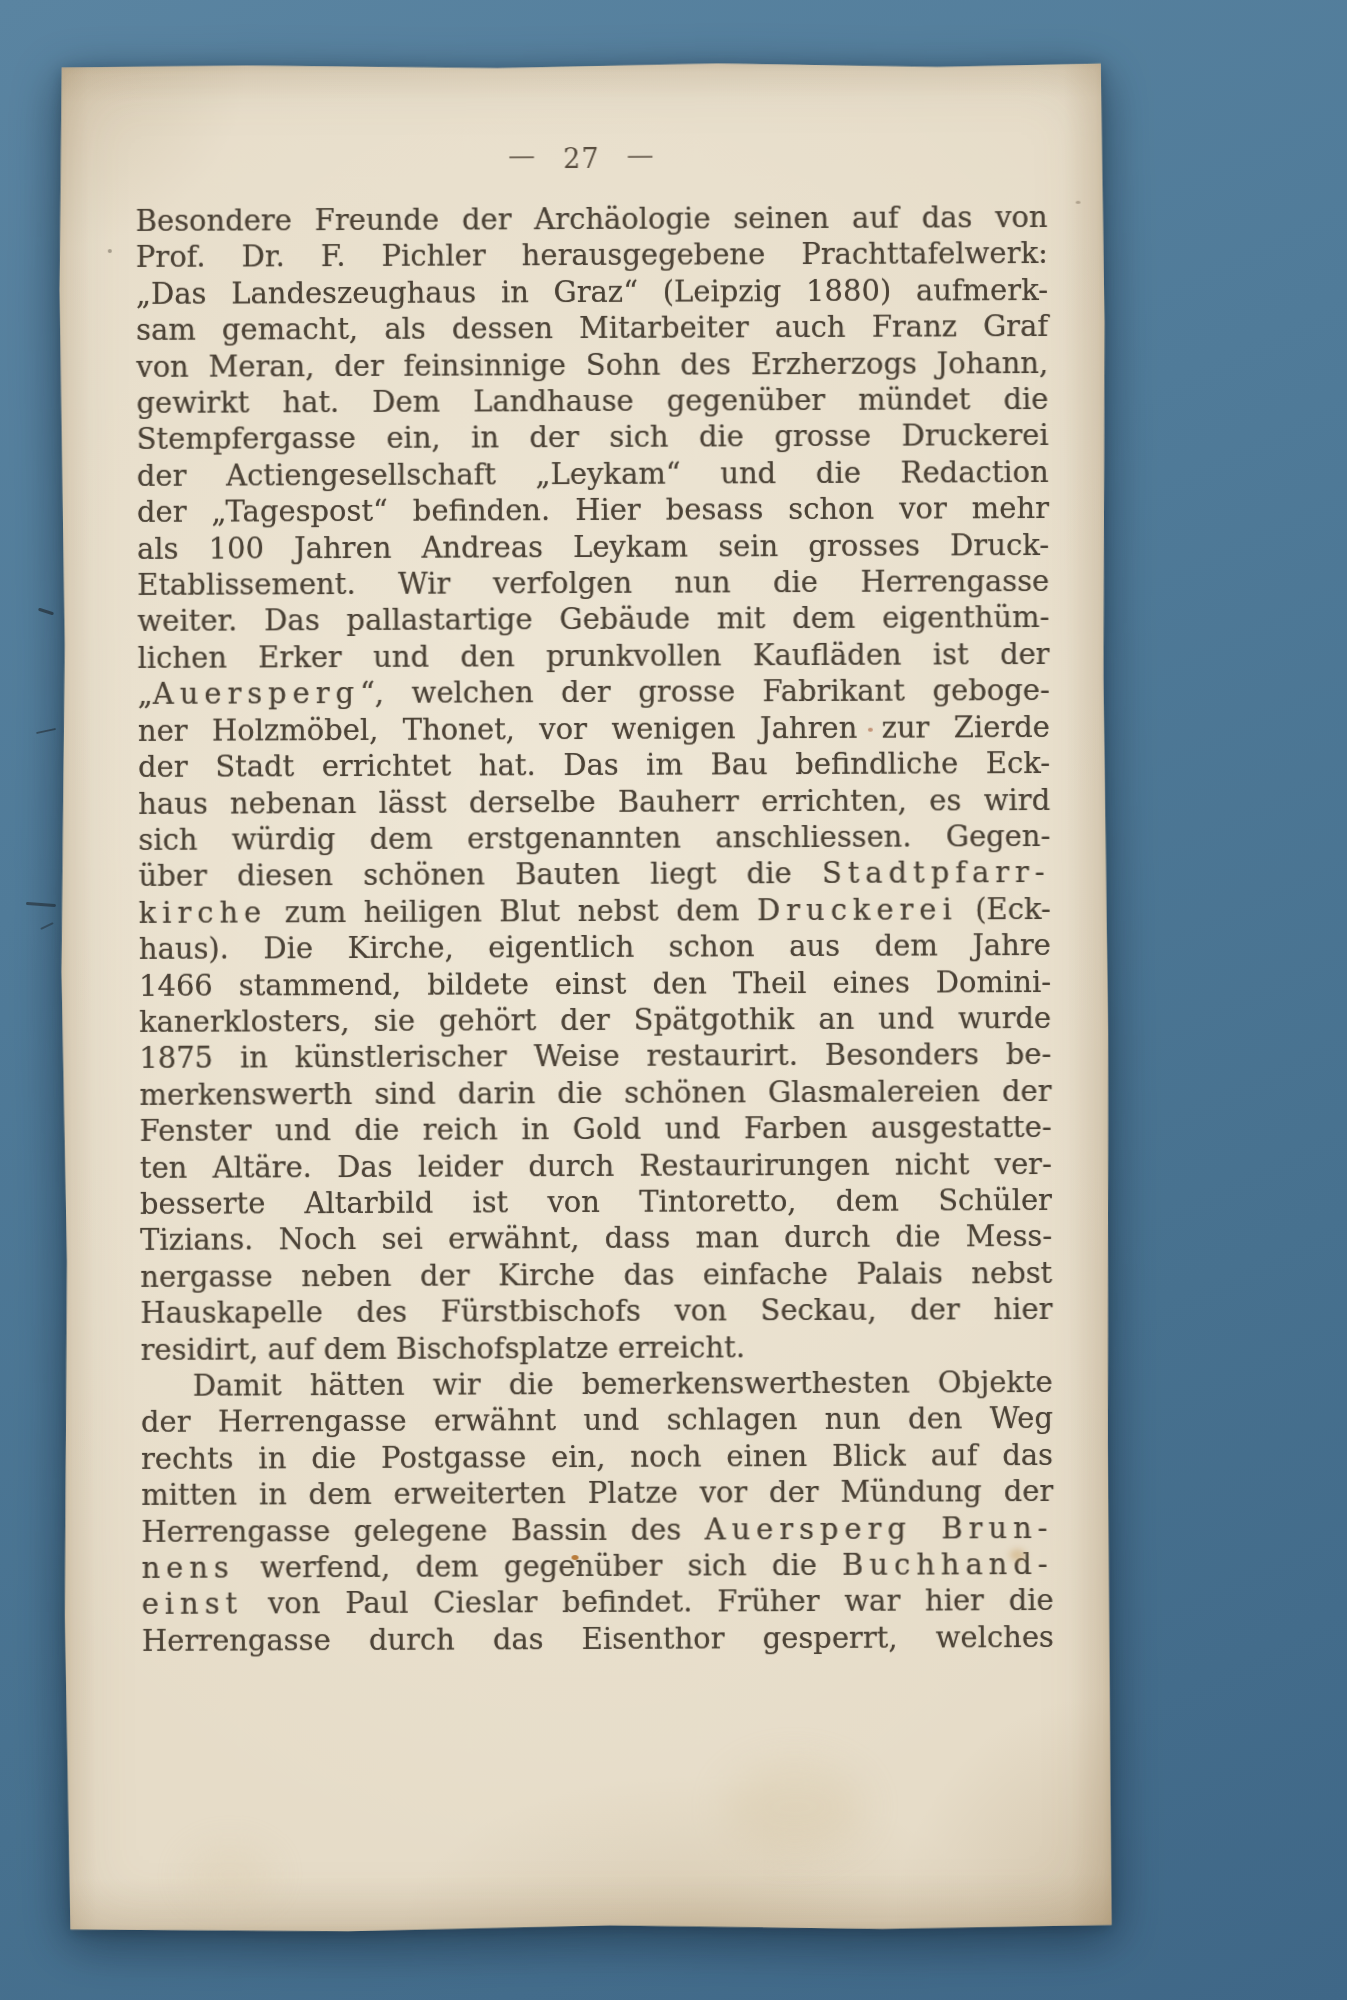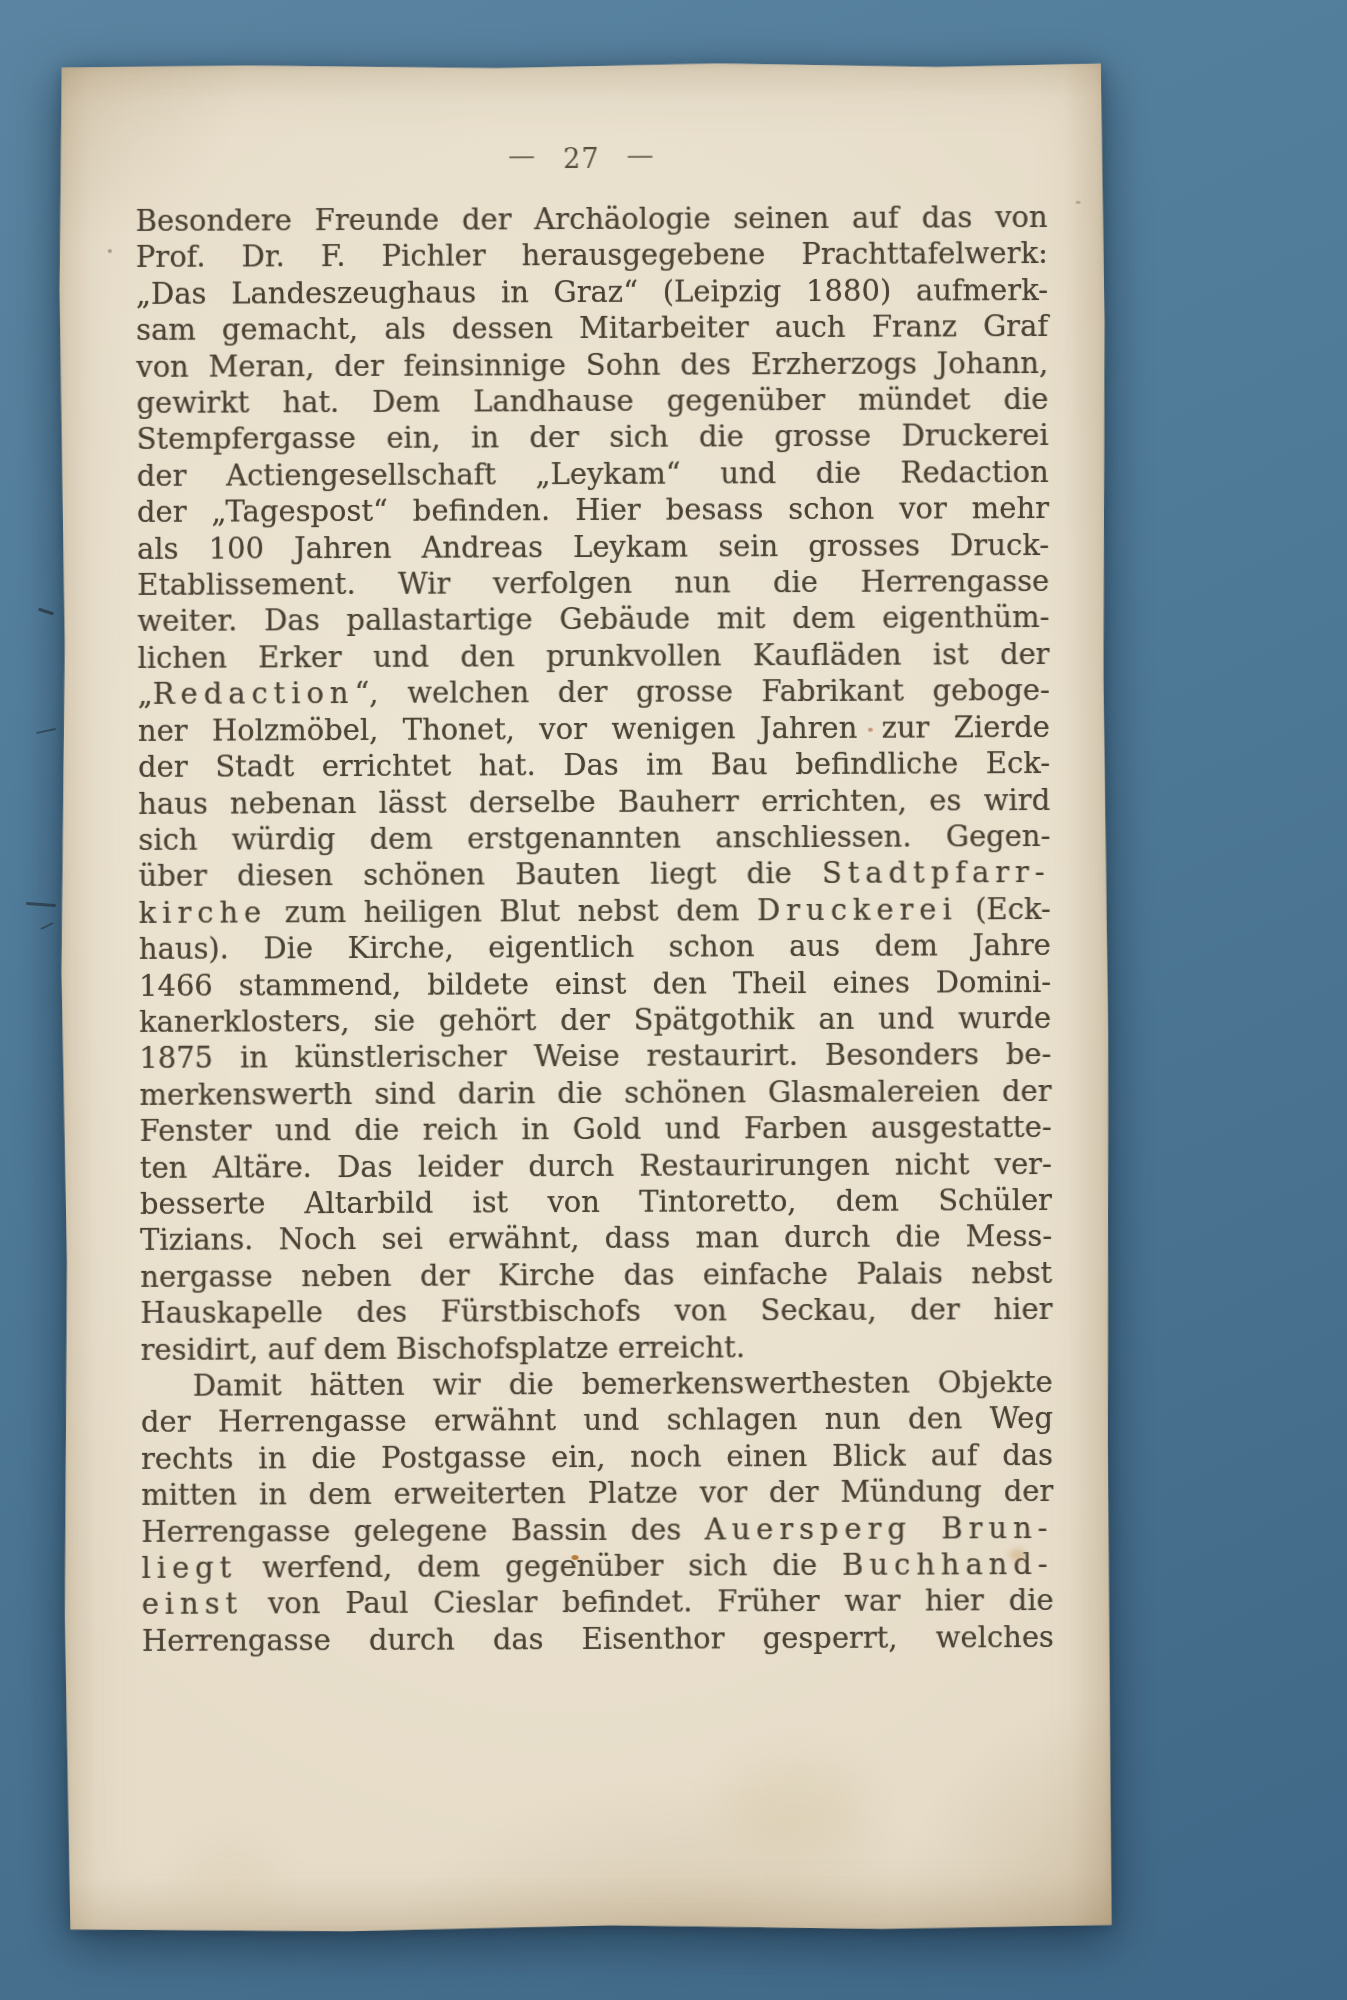--- a/index.html
+++ b/index.html
@@ -137,21 +137,21 @@
           <div class="line just"><span>sam gemacht, als dessen Mitarbeiter auch Franz Graf</span></div>
           <div class="line just"><span>von Meran, der feinsinnige Sohn des Erzherzogs Johann,</span></div>
           <div class="line just"><span>gewirkt hat. Dem Landhause gegenüber mündet die</span></div>
           <div class="line just"><span>Stempfergasse ein, in der sich die grosse Druckerei</span></div>
           <div class="line just"><span>der Actiengesellschaft „Leykam“ und die Redaction</span></div>
           <div class="line just"><span>der „Tagespost“ befinden. Hier besass schon vor mehr</span></div>
           <div class="line just"><span>als 100 Jahren Andreas Leykam sein grosses Druck-</span></div>
           <div class="line just"><span>Etablissement. Wir verfolgen nun die Herrengasse</span></div>
           <div class="line just"><span>weiter. Das pallastartige Gebäude mit dem eigenthüm-</span></div>
           <div class="line just"><span>lichen Erker und den prunkvollen Kaufläden ist der</span></div>
-          <div class="line just"><span>„</span><span class="gesperrt">Redaction</span><span>“, welchen der grosse Fabrikant geboge-</span></div>
+          <div class="line just"><span>„</span><span class="gesperrt">Auersperg</span><span>“, welchen der grosse Fabrikant geboge-</span></div>
           <div class="line just"><span>ner Holzmöbel, Thonet, vor wenigen Jahren zur Zierde</span></div>
           <div class="line just"><span>der Stadt errichtet hat. Das im Bau befindliche Eck-</span></div>
           <div class="line just"><span>haus nebenan lässt derselbe Bauherr errichten, es wird</span></div>
           <div class="line just"><span>sich würdig dem erstgenannten anschliessen. Gegen-</span></div>
           <div class="line just"><span>über diesen schönen Bauten liegt die </span><span class="gesperrt">Stadtpfarr-</span></div>
           <div class="line just"><span class="gesperrt">kirche</span><span> zum heiligen Blut nebst dem </span><span class="gesperrt">Druckerei</span><span> (Eck-</span></div>
           <div class="line just"><span>haus). Die Kirche, eigentlich schon aus dem Jahre</span></div>
           <div class="line just"><span>1466 stammend, bildete einst den Theil eines Domini-</span></div>
           <div class="line just"><span>kanerklosters, sie gehört der Spätgothik an und wurde</span></div>
           <div class="line just"><span>1875 in künstlerischer Weise restaurirt. Besonders be-</span></div>
@@ -163,20 +163,20 @@
           <div class="line just"><span>nergasse neben der Kirche das einfache Palais nebst</span></div>
           <div class="line just"><span>Hauskapelle des Fürstbischofs von Seckau, der hier</span></div>
           <div class="line"><span>residirt, auf dem Bischofsplatze erreicht.</span></div>
         </div>
         <div class="para">
           <div class="line just indent"><span>Damit hätten wir die bemerkenswerthesten Objekte</span></div>
           <div class="line just"><span>der Herrengasse erwähnt und schlagen nun den Weg</span></div>
           <div class="line just"><span>rechts in die Postgasse ein, noch einen Blick auf das</span></div>
           <div class="line just"><span>mitten in dem erweiterten Platze vor der Mündung der</span></div>
           <div class="line just"><span>Herrengasse gelegene Bassin des </span><span class="gesperrt">Auersperg Brun-</span></div>
-          <div class="line just"><span class="gesperrt">liegt</span><span> werfend, dem gegenüber sich die </span><span class="gesperrt">Buchhand-</span></div>
+          <div class="line just"><span class="gesperrt">nens</span><span> werfend, dem gegenüber sich die </span><span class="gesperrt">Buchhand-</span></div>
           <div class="line just"><span class="gesperrt">einst</span><span> von Paul Cieslar befindet. Früher war hier die</span></div>
           <div class="line just"><span>Herrengasse durch das Eisenthor gesperrt, welches</span></div>
         </div>
       </div>
 
   </div>
 </div>
 
 </body></html>

